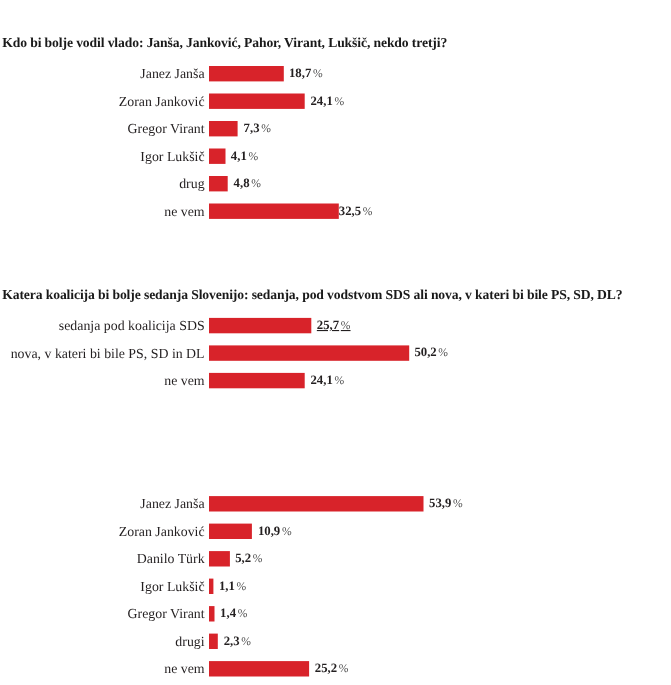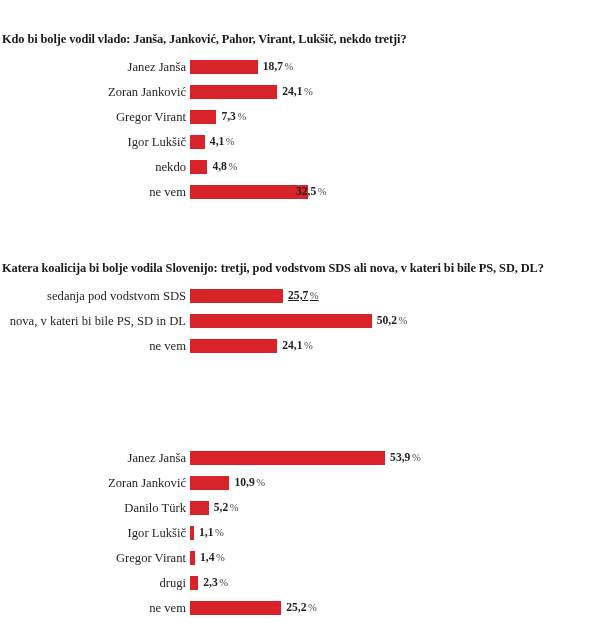--- a/index.html
+++ b/index.html
@@ -125,41 +125,41 @@
           </div>
         </div>
         <div class="row">
           <div class="row-label">Igor Lukšič</div>
           <div class="bar-track">
             <div class="bar" style="width: 14.842px; background: rgb(216, 35, 42);"></div>
             <div class="bar-value" style="left: 19.842px;"><span>4,1</span><span class="pct">%</span></div>
           </div>
         </div>
         <div class="row">
-          <div class="row-label">nekdo</div>
+          <div class="row-label">drug</div>
           <div class="bar-track">
             <div class="bar" style="width: 17.376px; background: rgb(216, 35, 42);"></div>
             <div class="bar-value" style="left: 22.376px;"><span>4,8</span><span class="pct">%</span></div>
           </div>
         </div>
         <div class="row">
           <div class="row-label">ne vem</div>
           <div class="bar-track">
             <div class="bar" style="width: 117.65px; background: rgb(216, 35, 42);"></div>
-            <div class="bar-value" style="left: 106px;"><span>32,5</span><span class="pct">%</span></div>
+            <div class="bar-value" style="left: 118px;"><span>32,5</span><span class="pct">%</span></div>
           </div>
         </div>
       </div>
   </div>
 
   <div class="chart-block" id="block-1" style="top:261px;">
-    <div class="chart-title">Katera koalicija bi bolje vodila Slovenijo: tretji, pod vodstvom SDS ali nova, v kateri bi bile PS, SD, DL?</div>
+    <div class="chart-title">Katera koalicija bi bolje sedanja Slovenijo: sedanja, pod vodstvom SDS ali nova, v kateri bi bile PS, SD, DL?</div>
     <div class="rows" id="rows-1">
         <div class="row">
-          <div class="row-label">sedanja pod vodstvom SDS</div>
+          <div class="row-label">sedanja pod koalicija SDS</div>
           <div class="bar-track">
             <div class="bar" style="width: 93.034px; background: rgb(216, 35, 42);"></div>
             <div class="bar-value" style="left: 98.034px; text-decoration: underline;"><span>25,7</span><span class="pct">%</span></div>
           </div>
         </div>
         <div class="row">
           <div class="row-label">nova, v kateri bi bile PS, SD in DL</div>
           <div class="bar-track">
             <div class="bar" style="width: 181.724px; background: rgb(216, 35, 42);"></div>
             <div class="bar-value" style="left: 186.724px;"><span>50,2</span><span class="pct">%</span></div>

